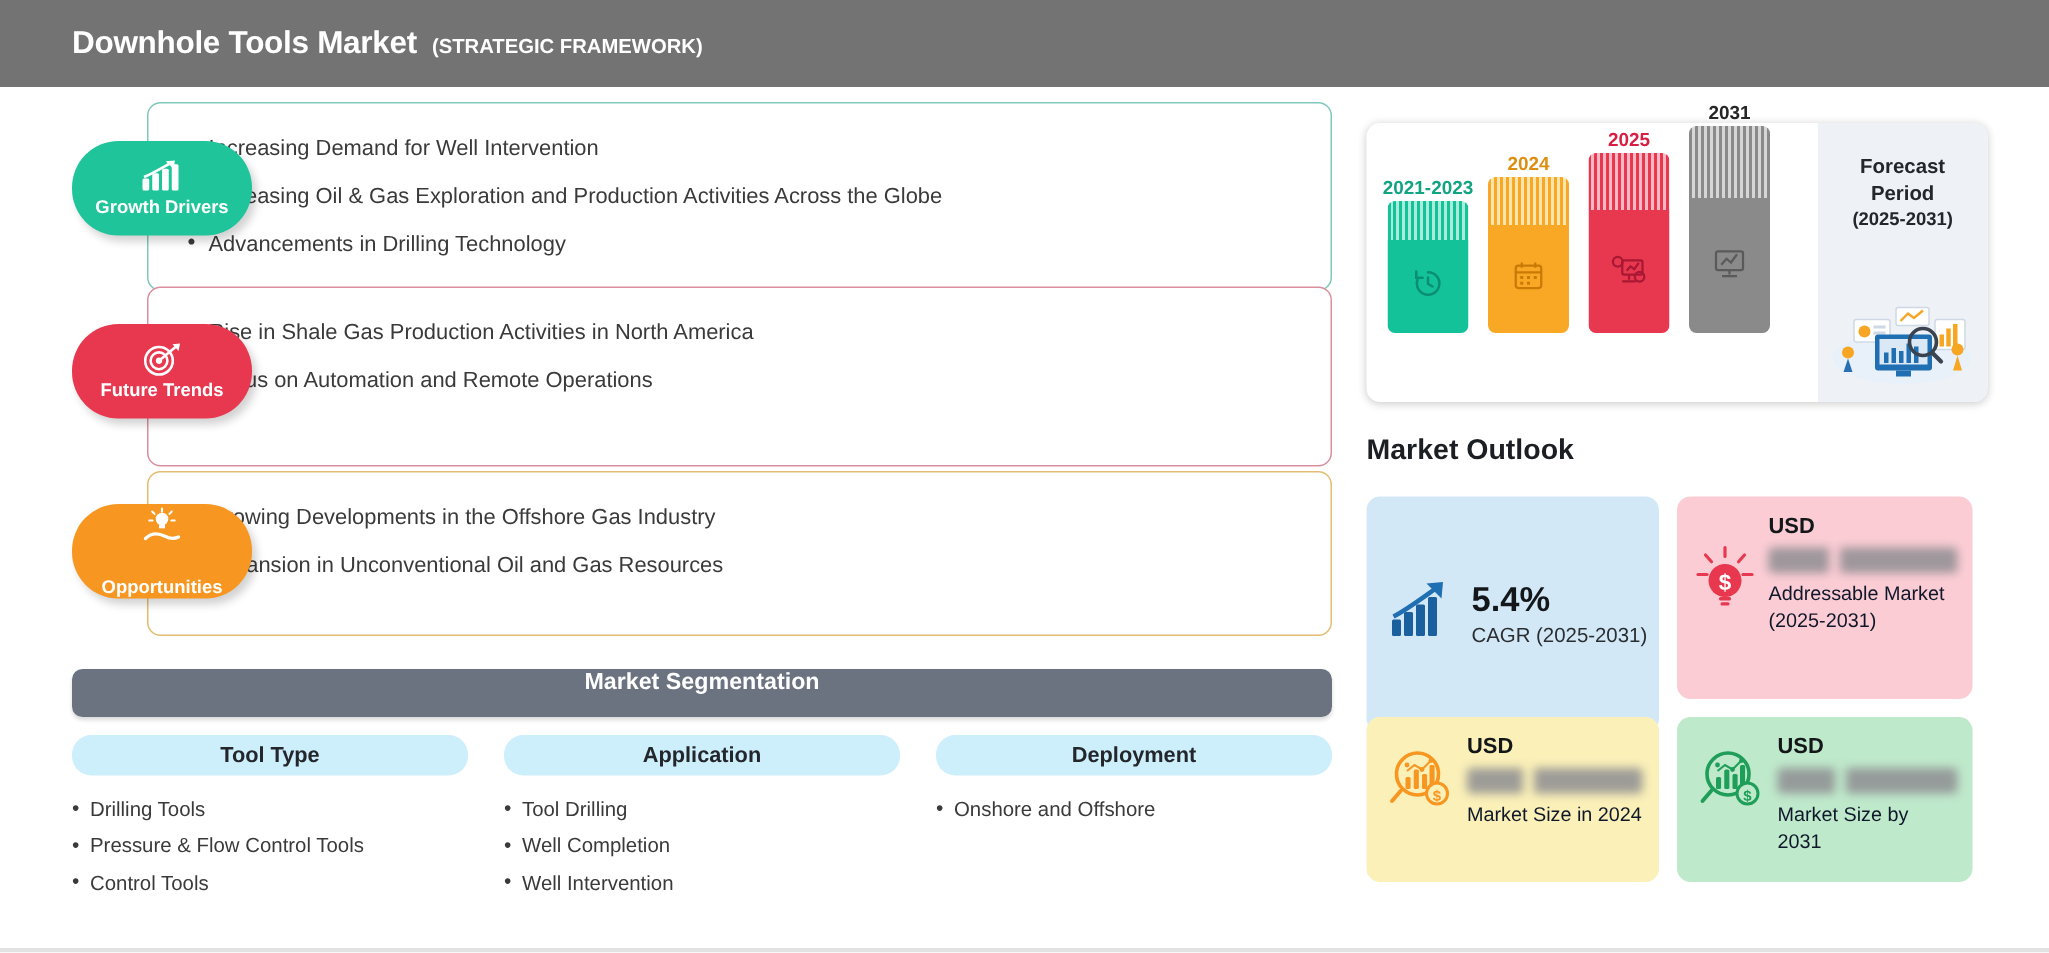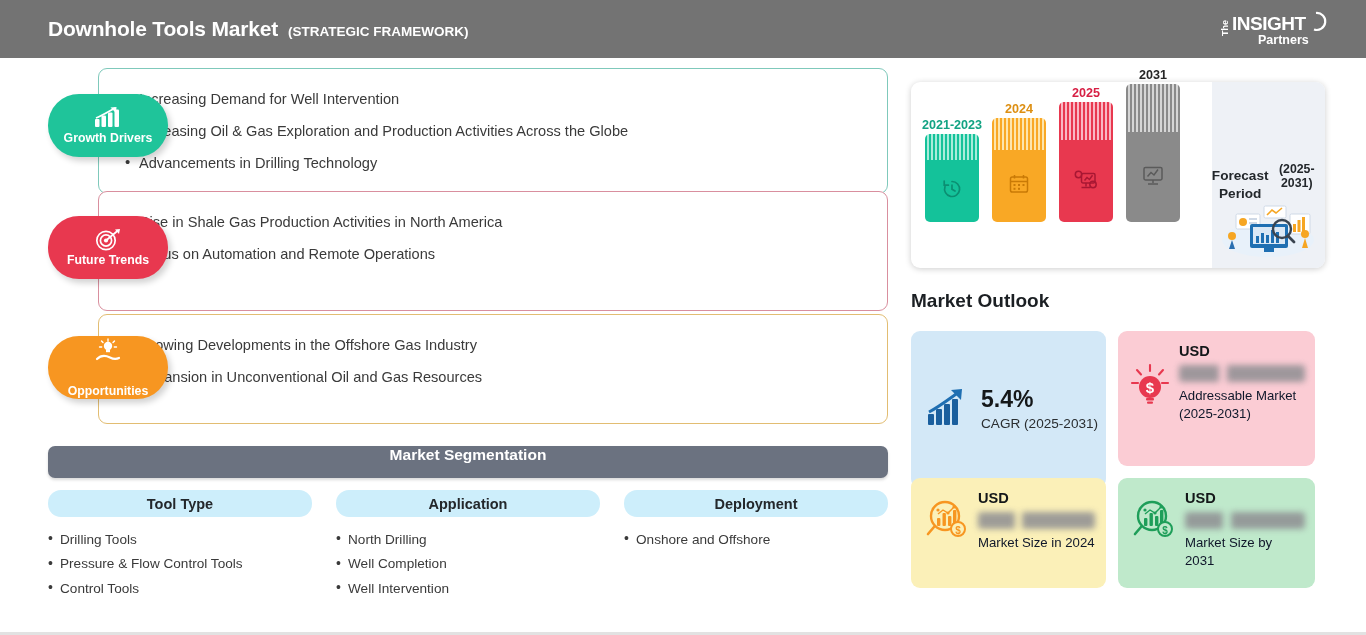--- a/index.html
+++ b/index.html
@@ -97,21 +97,21 @@
   .bar-year {
     position: absolute; left: 50%; transform: translateX(-50%);
     font-size: 12.6px; font-weight: bold; white-space: nowrap;
   }
   .bar-shape { position: absolute; left: 0; bottom: 0; width: 54px; border-radius: 5px; overflow: hidden; }
   .bar-strip { width: 100%; }
   .bar-solid { width: 100%; position: relative; display: flex; align-items: center; justify-content: center; }
   .fp-zone {
     width: 122px; height: 186px; background: #eef1f6;
     border-radius: 0 9px 9px 0; position: relative;
-    display: flex; flex-direction: row; align-items: center; margin-left: 30px;
+    display: flex; flex-direction: column; align-items: center; margin-left: 30px;
   }
   .fp-title {
     margin-top: 20px; text-align: center; font-size: 13.6px;
     font-weight: bold; color: #23272b; line-height: 1.3;
   }
   .fp-sub { text-align: center; font-size: 12.3px; font-weight: bold; color: #23272b; margin-top: 2px; }
   .fp-illus { position: absolute; bottom: 6px; left: 50%; transform: translateX(-50%); }
 
   .outlook-title {
     position: absolute; left: 11px; top: 232px;
@@ -142,28 +142,20 @@
 </style>
 </head>
 <body>
 
 <div class="page">
 
   <div class="header">
     <div class="header-title-wrap">
       <span class="header-title">Downhole Tools Market</span>
       <span class="header-sub">(STRATEGIC FRAMEWORK)</span>
-    </div>
-    <div class="logo">
-      <svg width="130" height="42" viewBox="0 0 130 42">
-        <text x="2" y="22" fill="#fff" font-family="Liberation Sans, sans-serif" font-size="9" font-weight="bold" transform="rotate(-90 12 18)">The</text>
-        <text x="20" y="22" fill="#fff" font-family="Liberation Sans, sans-serif" font-size="19" font-weight="bold" letter-spacing="-0.5">INSIGHT</text>
-        <path d="M104 5 a8.5 8.5 0 1 1 -2 16.5" fill="none" stroke="#fff" stroke-width="2.2"></path>
-        <text x="46" y="36" fill="#fff" font-family="Liberation Sans, sans-serif" font-size="12.5" font-weight="bold">Partners</text>
-      </svg>
     </div>
   </div>
 
   <div class="left">
 
     <div class="drv-row" style="top:10px;">
       <div class="drv-box green">
         <ul class="drv-list">
           <li>Increasing Demand for Well Intervention</li>
           <li>Increasing Oil &amp; Gas Exploration and Production Activities Across the Globe</li>
@@ -241,21 +233,21 @@
         <div class="seg-head">Tool Type</div>
         <ul class="seg-items">
           <li>Drilling Tools</li>
           <li>Pressure &amp; Flow Control Tools</li>
           <li>Control Tools</li>
         </ul>
       </div>
       <div class="seg-col">
         <div class="seg-head">Application</div>
         <ul class="seg-items">
-          <li>North Drilling</li>
+          <li>Tool Drilling</li>
           <li>Well Completion</li>
           <li>Well Intervention</li>
         </ul>
       </div>
       <div class="seg-col">
         <div class="seg-head">Deployment</div>
         <ul class="seg-items">
           <li>Onshore and Offshore</li>
         </ul>
       </div>

